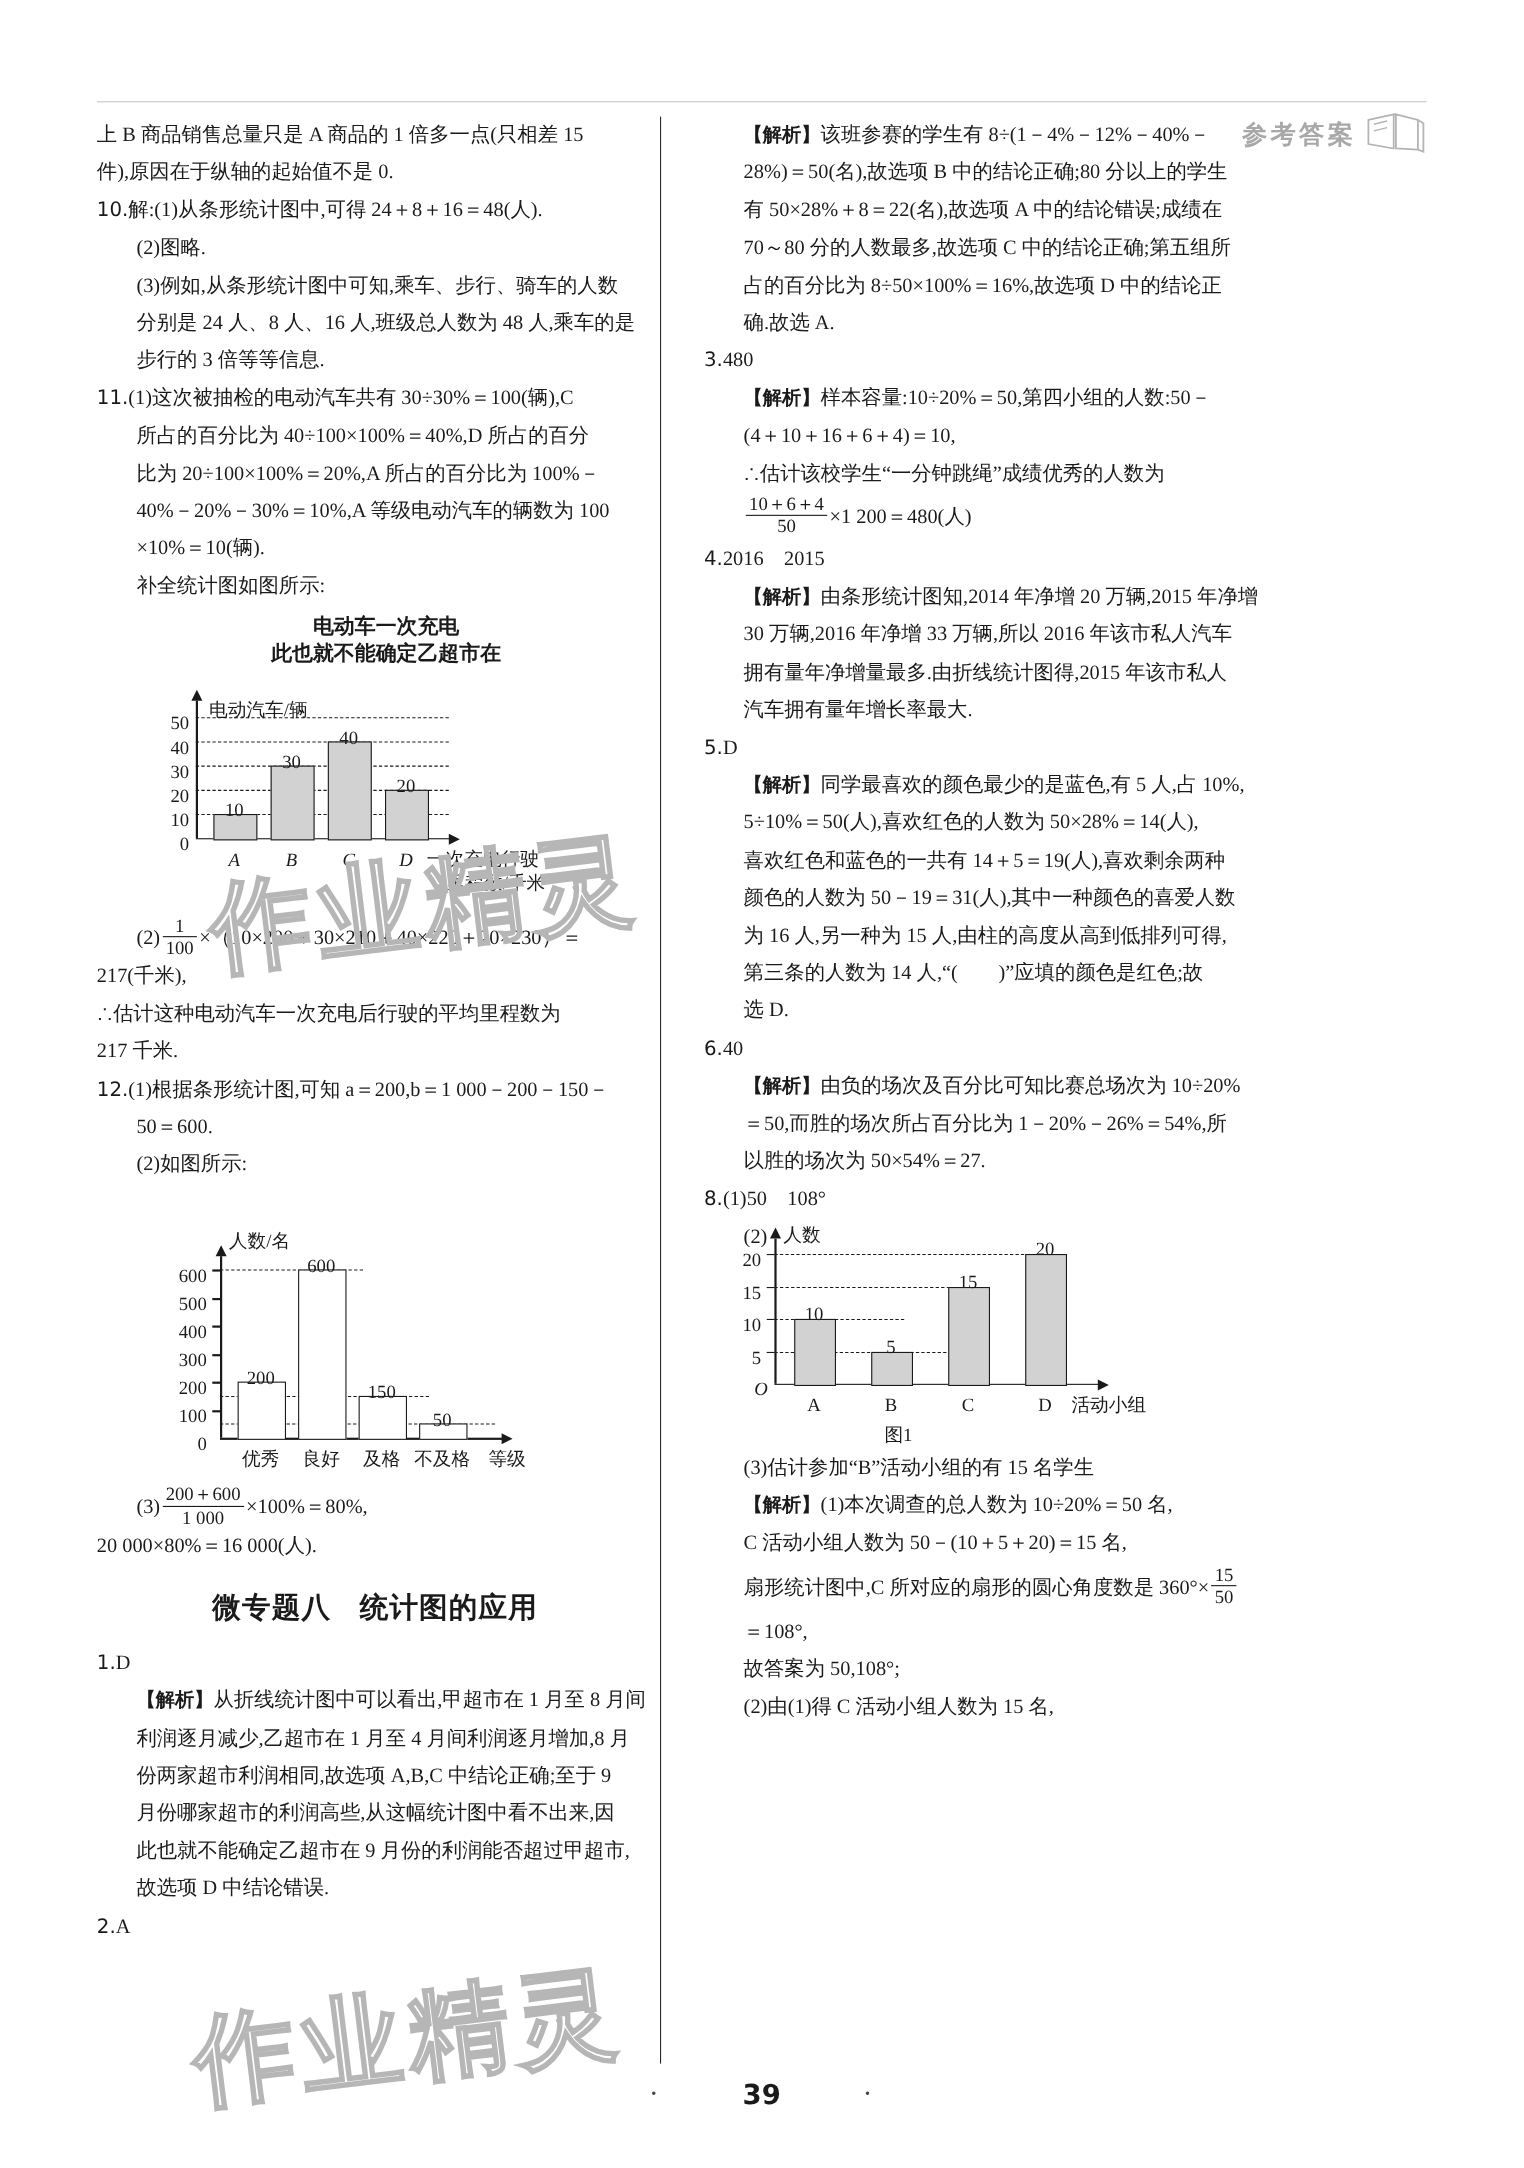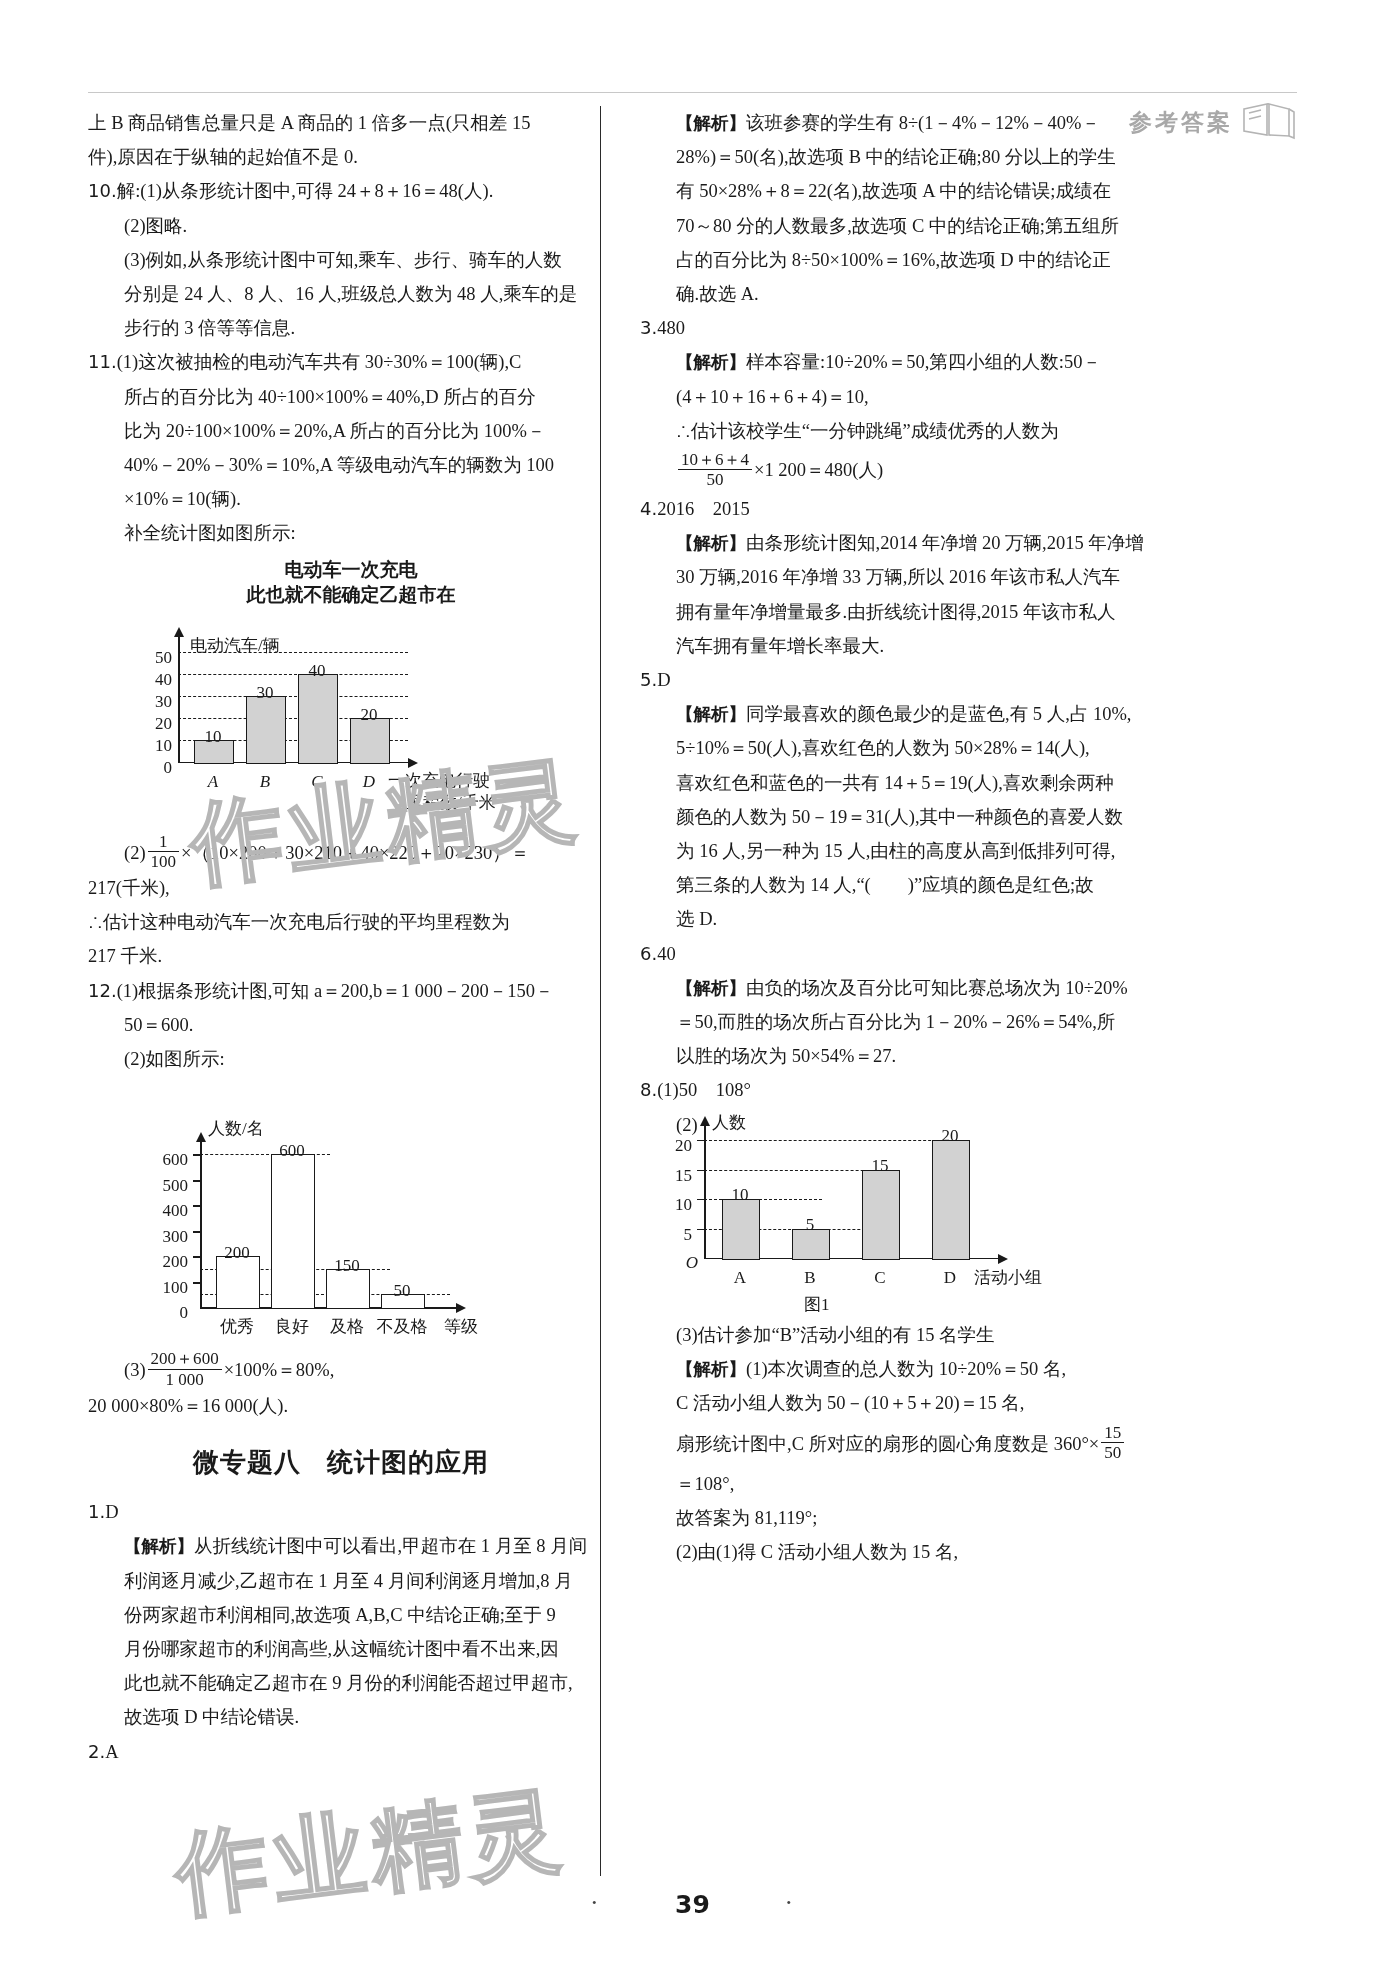--- a/index.html
+++ b/index.html
@@ -378,21 +378,21 @@
       <div class="axname" style="left:164px;top:180px;">图1</div>
     </div>
   </div>
 
   <p style="margin-top:4px;">
     <span class="ln indent">(3)估计参加“B”活动小组的有 15 名学生</span>
     <span class="ln indent"><span class="jiexi">【解析】</span><span>(1)本次调查的总人数为 10÷20%＝50 名,</span></span>
     <span class="ln indent">C 活动小组人数为 50－(10＋5＋20)＝15 名,</span>
     <span class="ln indent" style="line-height:46px;"><span>扇形统计图中,C 所对应的扇形的圆心角度数是 360°×</span><span class="frac"><span class="fnum">15</span><span class="fden">50</span></span></span>
     <span class="ln indent">＝108°,</span>
-    <span class="ln indent">故答案为 81,119°;</span>
+    <span class="ln indent">故答案为 50,108°;</span>
     <span class="ln indent">(2)由(1)得 C 活动小组人数为 15 名,</span>
   </p>
 </div>
 
 <div class="wm wm1">作业精灵</div>
 <div class="wm wm2">作业精灵</div>
 
 <div class="pagedots dots-l">•</div>
 <div class="pagenum">39</div>
 <div class="pagedots dots-r">•</div>

